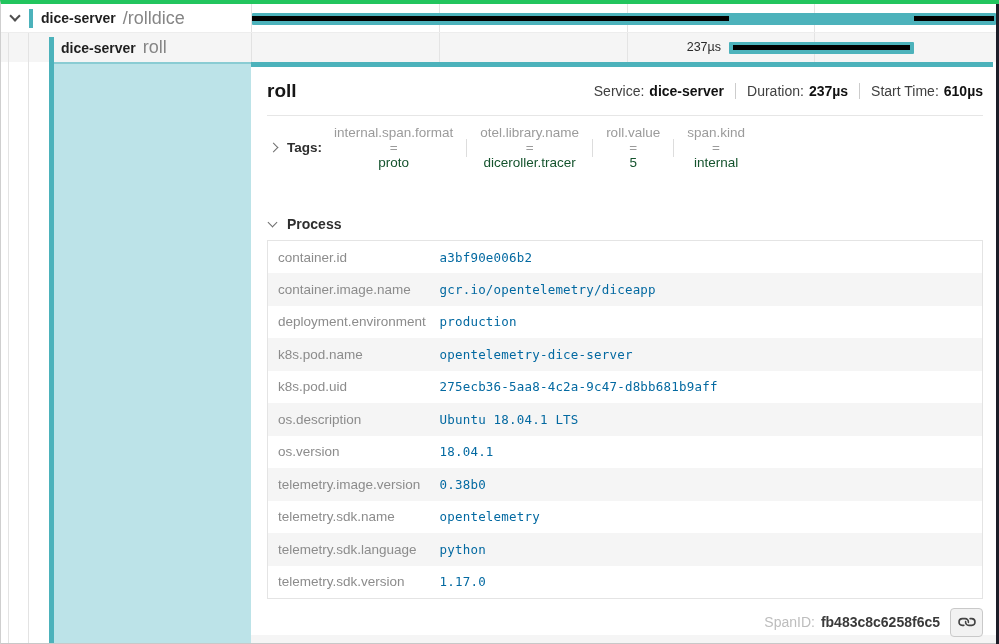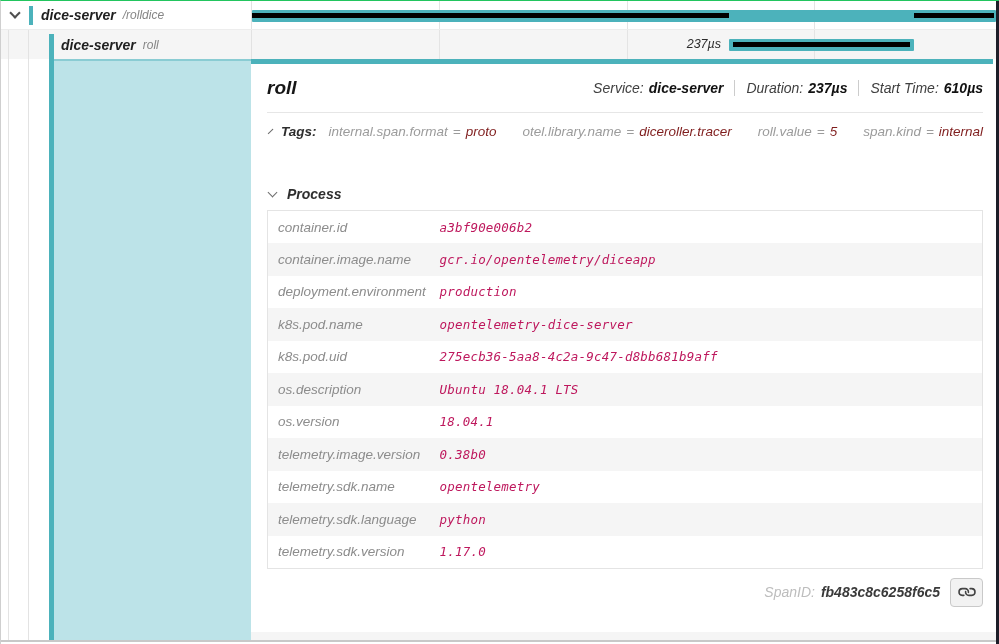--- a/index.html
+++ b/index.html
@@ -1,28 +1,28 @@
 <!DOCTYPE html>
 <html><head>
 <meta charset="utf-8">
 <style>
   * { margin:0; padding:0; box-sizing:border-box; }
   html,body { width:999px; height:644px; background:#fff; font-family:"Liberation Sans", sans-serif; }
   .screen { position:relative; width:999px; height:644px; background:#fff; overflow:hidden;
-            border-top:1px solid #22c55e; border-left:1px solid #cfcfcf;font-style:italic; }
+            border-top:4px solid #22c55e; border-left:1px solid #cfcfcf; }
   .right-edge { position:absolute; right:0; top:0; width:3px; height:644px; background:#1d1d28; z-index:60; }
   .bottom-border { position:absolute; left:0; top:639px; width:996px; height:2px; background:#c8c8c8; z-index:50; }
 
   
   .span-row { position:absolute; left:0; width:996px; height:29px; }
   #row1 { top:0; background:#fff; border-bottom:1px solid #ededed; }
   #row2 { top:29px; background:#f5f5f5; }
   .name-col { position:absolute; left:0; top:0; width:250px; height:100%; display:flex; align-items:center; }
   .svc-name { font-size:14px; font-weight:600; color:#1f1f1f; }
-  .op-name { font-size:12px; color:#858585; margin-left:7px; }
+  .op-name { font-size:18px; color:#858585; margin-left:7px; }
   .chev-down { width:8px; height:8px; border-right:2px solid #4f4f4f; border-bottom:2px solid #4f4f4f;
                transform:rotate(45deg); margin:-4px 0 0 10px; }
   .chip { width:4px; height:19px; background:#4cb2bb; margin-left:10px; margin-right:8px; }
   .guide { position:absolute; top:0; width:1px; height:100%; background:#e3e3e3; }
   .timeline { position:absolute; left:250px; top:0; width:746px; height:100%; border-left:1px solid #e2e2e2; }
   .gridline { position:absolute; top:0; width:1px; height:100%; background:#e4e4e4; }
   .bar { position:absolute; top:9px; height:12px; background:#4cb2bb; border-radius:1px; }
   .bar-black { position:absolute; top:3px; height:5px; background:#000; }
   .dur-label { position:absolute; left:0; top:0; width:474px; height:29px; line-height:29px;
                text-align:right; padding-right:5px; font-size:12.5px; color:#2b2b2b; }
@@ -44,36 +44,36 @@
   .title { font-size:19px; font-weight:700; color:#161616; }
   .overview { display:flex; align-items:center; font-size:14px; }
   .ov-label { color:#404040; }
   .ov-value { color:#111; font-weight:700; margin-left:5px; }
   .ov-sep { width:1px; height:16px; background:#ccc; margin:0 11px; }
 
   .tags-row { display:flex; align-items:center; padding:9px 0 8px; font-size:13.5px; cursor:pointer; }
   .chev-right { width:7px; height:7px; border-right:1.5px solid #6e6e6e; border-top:1.5px solid #6e6e6e;
                 transform:rotate(45deg); margin-left:3px; }
   .tags-label { font-weight:700; color:#2e2e2e; margin:0 12px 0 10px; }
-  .tag-item { display:flex; align-items:center; }
+  .tag-item { display:flex; align-items:center;flex-direction:column; }
   .tag-key { color:#9b9b9b; }
   .tag-eq { color:#9b9b9b; margin:0 5px; }
-  .tag-val { color:#7f1d1d; }
+  .tag-val { color:#14532d; }
   .tag-sep { width:1px; height:18px; background:#ddd; margin:0 13px; }
 
   .process-row { display:flex; align-items:center; padding:5px 0 8px; cursor:pointer;margin-top:33px; }
   .chev-down-sm { width:7px; height:7px; border-right:1.5px solid #6e6e6e; border-bottom:1.5px solid #6e6e6e;
                   transform:rotate(45deg); margin:-3px 0 0 2px; }
   .process-label { font-weight:700; color:#2e2e2e; font-size:14px; margin-left:11px; }
 
   table.kv { width:100%; border:1px solid #e4e4e4; border-collapse:collapse; }
   table.kv tr { height:32.5px; }
   table.kv tr:nth-child(even) { background:#f5f5f5; }
   td.k { width:172px; color:#8c8c8c; font-size:13.5px; padding-left:10px; }
-  td.v { font-family:"DejaVu Sans Mono", monospace; font-size:12.5px; color:#be185d; letter-spacing:0.2px; }
+  td.v { font-family:"DejaVu Sans Mono", monospace; font-size:12.5px; color:#0369a1; letter-spacing:0.2px; }
 
   .footer { display:flex; justify-content:flex-end; align-items:center; margin-top:9px; font-size:14px; }
   .spanid-label { color:#bdbdbd; }
   .spanid-value { color:#3a3a3a; font-weight:600; margin:0 10px 0 6px;text-align:right; }
   .link-btn { width:33px; height:29px; border:1px solid #c9c9c9; border-radius:4px; background:#f2f2f2;
               display:flex; align-items:center; justify-content:center; cursor:pointer; }
   .link-btn svg { transform:rotate(45deg); }
 </style>
 </head>
 <body>

